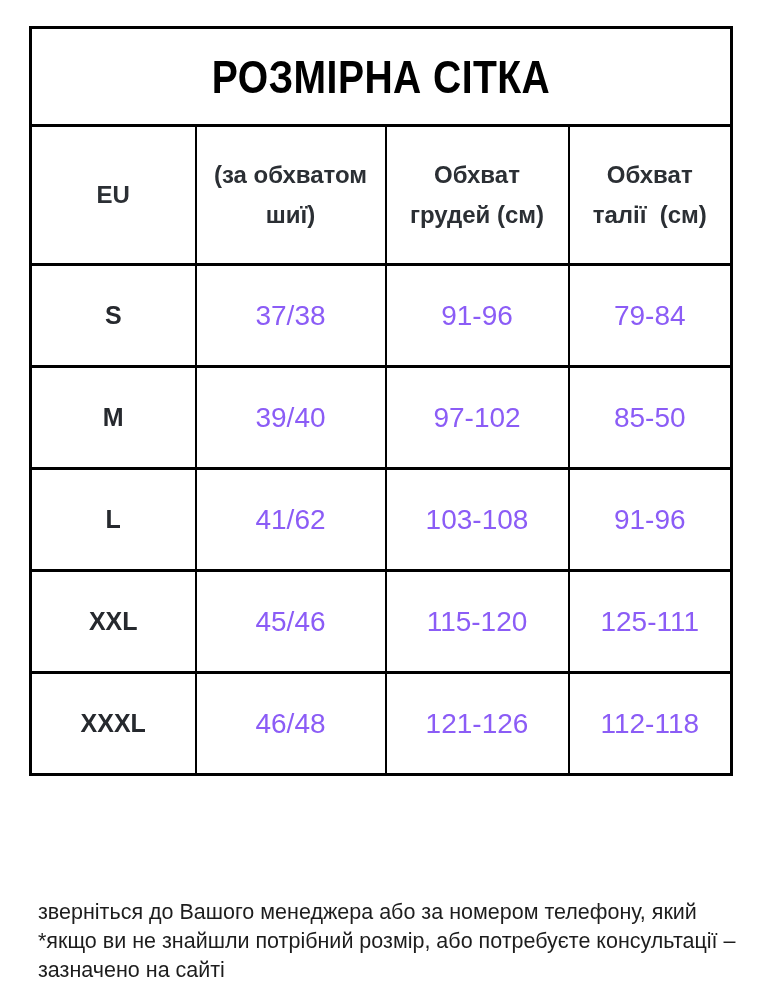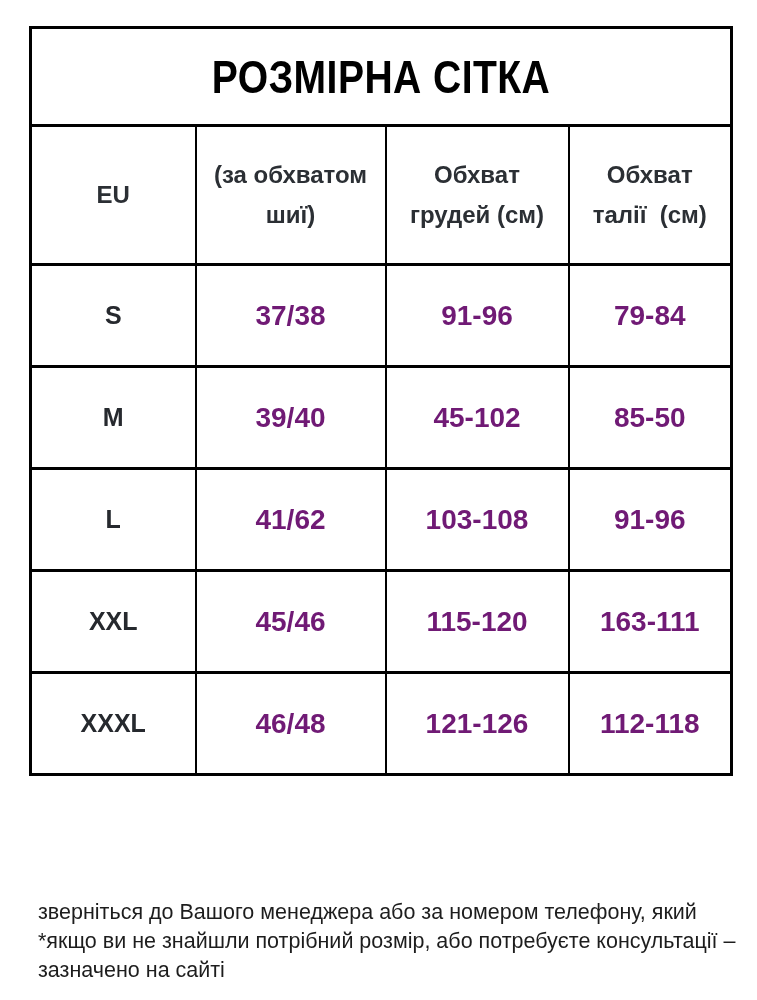--- a/index.html
+++ b/index.html
@@ -60,22 +60,22 @@
   tr.data-row td {
     height: 99px;
   }
   td.size-cell {
     font-size: 25px;
     font-weight: 700;
     color: #26292e;
   }
   td.value-cell {
     font-size: 28px;
-    font-weight: 700;
-    color: #701a75;
+    font-weight: 400;
+    color: #8b5cf6;
   }
   .footnote {
     position: absolute;
     left: 38px;
     top: 898px;
     width: 712px;
     font-size: 21.5px;
     line-height: 29px;
     color: #1d1d1d;
     font-weight: 400;
@@ -113,37 +113,37 @@
       <tr class="data-row">
         <td class="size-cell">S</td>
         <td class="value-cell">37/38</td>
         <td class="value-cell">91-96</td>
         <td class="value-cell">79-84</td>
       </tr>
 
       <tr class="data-row">
         <td class="size-cell">M</td>
         <td class="value-cell">39/40</td>
-        <td class="value-cell">45-102</td>
+        <td class="value-cell">97-102</td>
         <td class="value-cell">85-50</td>
       </tr>
 
       <tr class="data-row">
         <td class="size-cell">L</td>
         <td class="value-cell">41/62</td>
         <td class="value-cell">103-108</td>
         <td class="value-cell">91-96</td>
       </tr>
 
 
       <tr class="data-row">
         <td class="size-cell">XXL</td>
         <td class="value-cell">45/46</td>
         <td class="value-cell">115-120</td>
-        <td class="value-cell">163-111</td>
+        <td class="value-cell">125-111</td>
       </tr>
 
       <tr class="data-row">
         <td class="size-cell">XXXL</td>
         <td class="value-cell">46/48</td>
         <td class="value-cell">121-126</td>
         <td class="value-cell">112-118</td>
       </tr>
     </tbody>
   </table>

